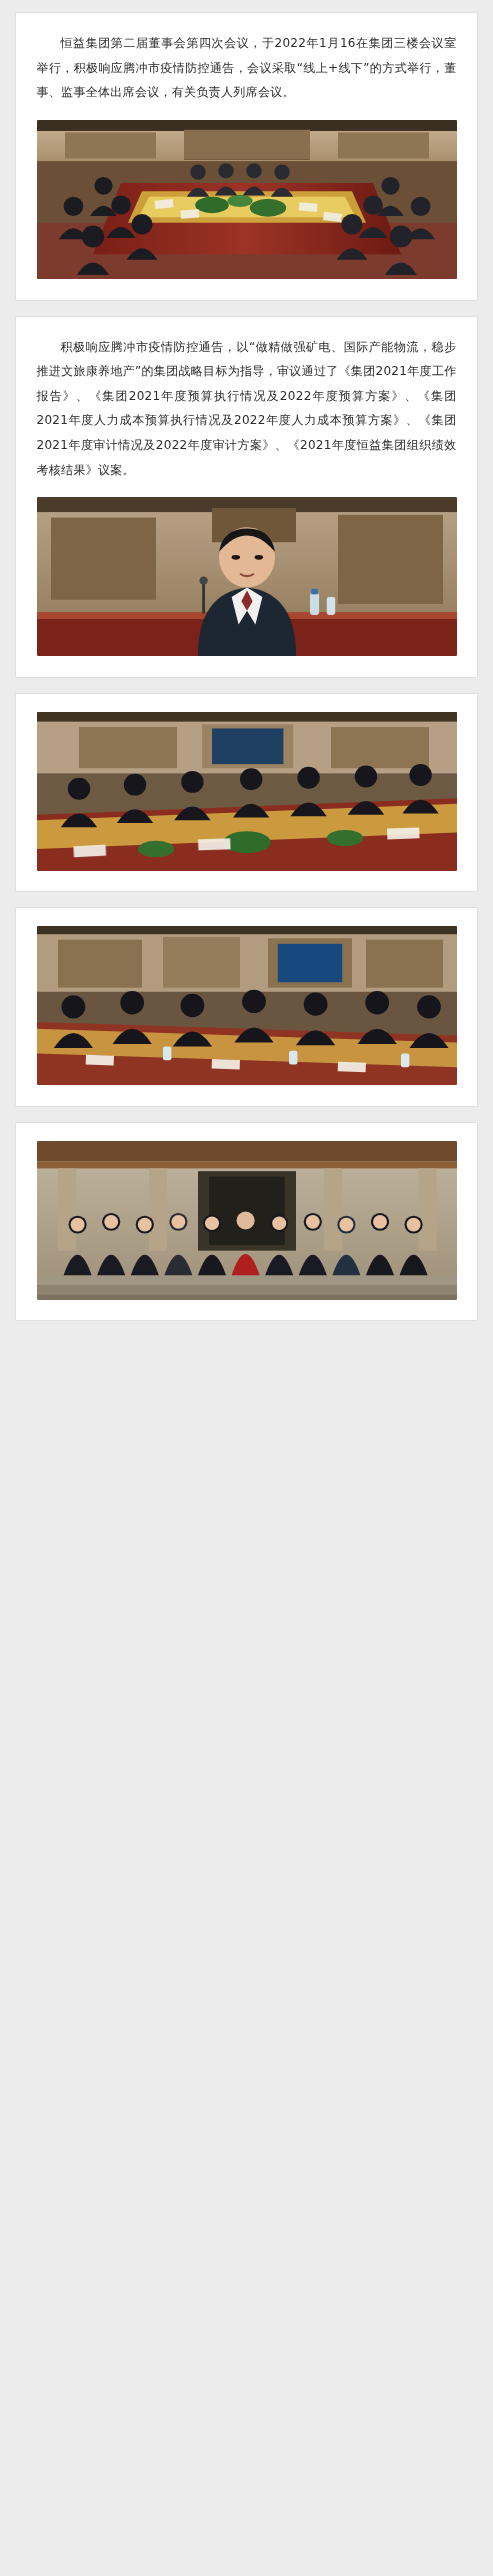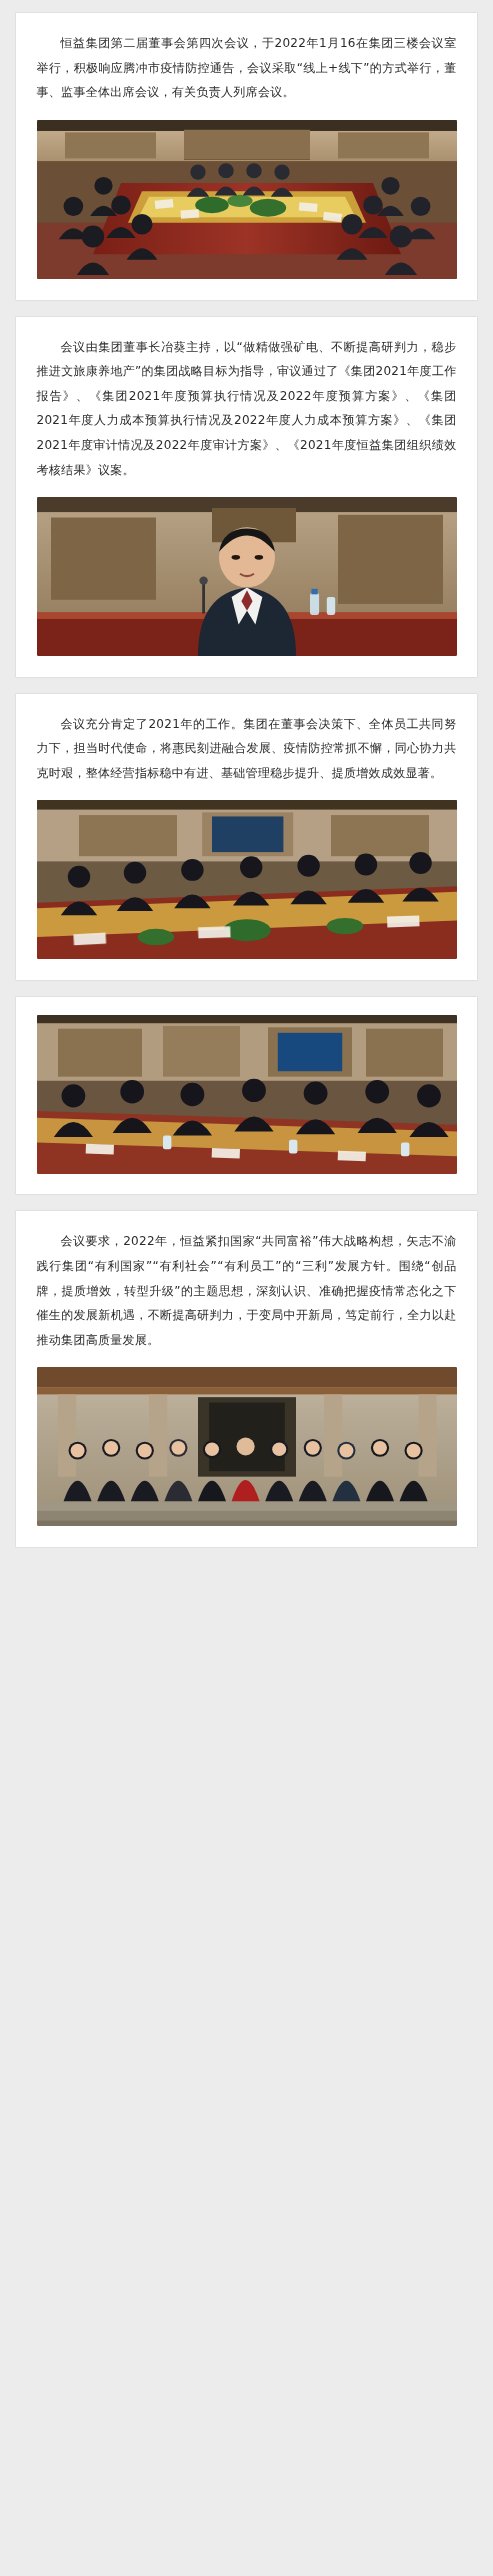--- a/index.html
+++ b/index.html
@@ -125,21 +125,21 @@
           <rect x="168" y="118" width="26" height="12" transform="rotate(-6 168 118)"></rect>
           <rect x="205" y="132" width="26" height="12" transform="rotate(-4 205 132)"></rect>
           <rect x="375" y="120" width="26" height="12" transform="rotate(5 375 120)"></rect>
           <rect x="410" y="134" width="26" height="12" transform="rotate(7 410 134)"></rect>
         </g>
       </svg>
     </div>
   </div>
 
   <div class="card">
-    <p class="para">会议由集团董事长冶葵主持，以“做精做强矿电、不断提高研判力，稳步推进文旅康养地产”的集团战略目标为指导，审议通过了《集团2021年度工作报告》、《集团2021年度预算执行情况及2022年度预算方案》、《集团2021年度人力成本预算执行情况及2022年度人力成本预算方案》、《集团2021年度审计情况及2022年度审计方案》、《2021年度恒益集团组织绩效考核结果》议案。</p>
+    <p class="para">积极响应腾冲市疫情防控通告，以“做精做强矿电、国际产能物流，稳步推进文旅康养地产”的集团战略目标为指导，审议通过了《集团2021年度工作报告》、《集团2021年度预算执行情况及2022年度预算方案》、《集团2021年度人力成本预算执行情况及2022年度人力成本预算方案》、《集团2021年度审计情况及2022年度审计方案》、《2021年度恒益集团组织绩效考核结果》议案。</p>
     <div class="photo" style="height:159px">
       <svg viewBox="0 0 600 232" preserveAspectRatio="none" aria-hidden="true">
         <defs>
           <linearGradient id="bg2" x1="0" y1="0" x2="0" y2="1">
             <stop offset="0" stop-color="#b9a488"></stop>
               <stop offset="1" stop-color="#8d7555"></stop>
           </linearGradient>
         </defs>
         <rect x="0" y="0" width="600" height="232" fill="url(#bg2)"></rect>
         <rect x="0" y="0" width="600" height="22" fill="#4a3b2a"></rect>
@@ -163,21 +163,20 @@
         <ellipse cx="317" cy="88" rx="6" ry="3.4" fill="#20150f"></ellipse>
         <path d="M290 112 q10 7 20 0" stroke="#8a4b3c" stroke-width="3" fill="none"></path>
         <path d="M230 232 q0 -92 70 -100 q70 8 70 100 z" fill="#1d2733"></path>
         <path d="M300 132 l-22 14 l10 40 l12 -20 l12 20 l10 -40 z" fill="#f1f1ef"></path>
         <path d="M300 136 l-8 16 l8 14 l8 -14 z" fill="#8d2b2b"></path>
       </svg>
     </div>
   </div>
 
   <div class="card">
-    <p class="para">会议充分肯定了2021年的工作。集团在董事会决策下、全体员工共同努力下，担当时代使命，将惠民刻进融合发展、疫情防控常抓不懈，同心协力共克时艰，整体经营指标稳中有进、基础管理稳步提升、提质增效成效显著。</p>
     <div class="photo" style="height:159px">
       <svg viewBox="0 0 600 232" preserveAspectRatio="none" aria-hidden="true">
         <rect x="0" y="0" width="600" height="232" fill="#6d5a42"></rect>
         <rect x="0" y="0" width="600" height="90" fill="#b8a display"></rect>
         <rect x="0" y="0" width="600" height="90" fill="#b5a086"></rect>
         <rect x="0" y="0" width="600" height="14" fill="#40331f"></rect>
         <rect x="60" y="22" width="140" height="60" fill="#8d7453"></rect>
         <rect x="420" y="22" width="140" height="60" fill="#8d7453"></rect>
         <rect x="236" y="18" width="130" height="64" fill="#9a8262"></rect>
 
@@ -256,21 +255,20 @@
         <g fill="#d9e7ef">
           <rect x="180" y="176" width="12" height="20" rx="3"></rect>
           <rect x="360" y="182" width="12" height="20" rx="3"></rect>
           <rect x="520" y="186" width="12" height="20" rx="3"></rect>
         </g>
       </svg>
     </div>
   </div>
 
   <div class="card">
-    <p class="para">会议要求，2022年，恒益紧扣国家“共同富裕”伟大战略构想，矢志不渝践行集团“有利国家”“有利社会”“有利员工”的“三利”发展方针。围绕“创品牌，提质增效，转型升级”的主题思想，深刻认识、准确把握疫情常态化之下催生的发展新机遇，不断提高研判力，于变局中开新局，笃定前行，全力以赴推动集团高质量发展。</p>
     <div class="photo" style="height:159px">
       <svg viewBox="0 0 600 232" preserveAspectRatio="none" aria-hidden="true">
         <defs>
           <linearGradient id="bld" x1="0" y1="0" x2="0" y2="1">
             <stop offset="0" stop-color="#c2b6a2"></stop>
               <stop offset="1" stop-color="#9d8f77"></stop>
           </linearGradient>
         </defs>
         <rect x="0" y="0" width="600" height="232" fill="url(#bld)"></rect>
         <rect x="0" y="0" width="600" height="30" fill="#6f4a2c"></rect>

